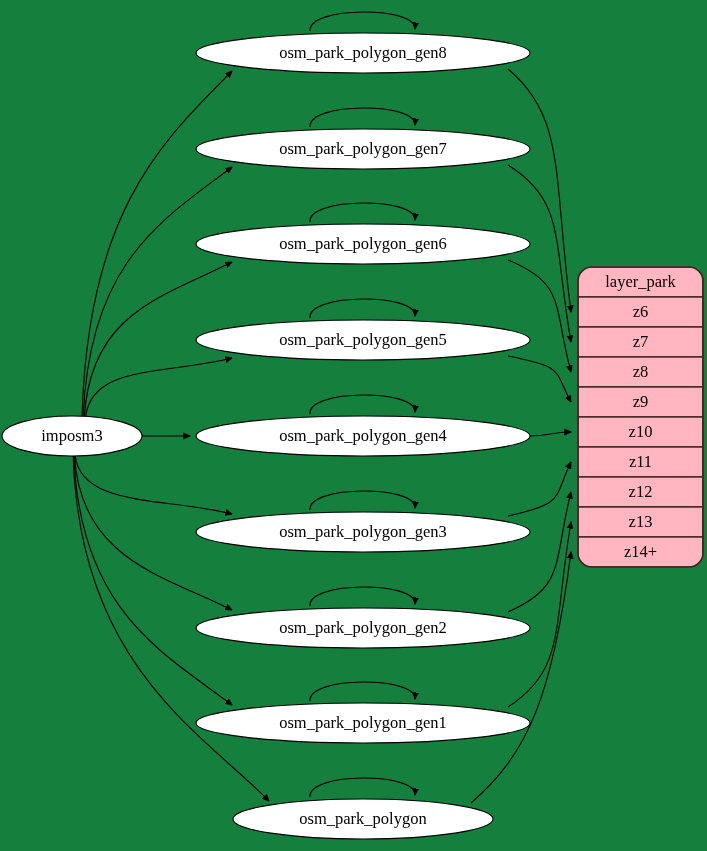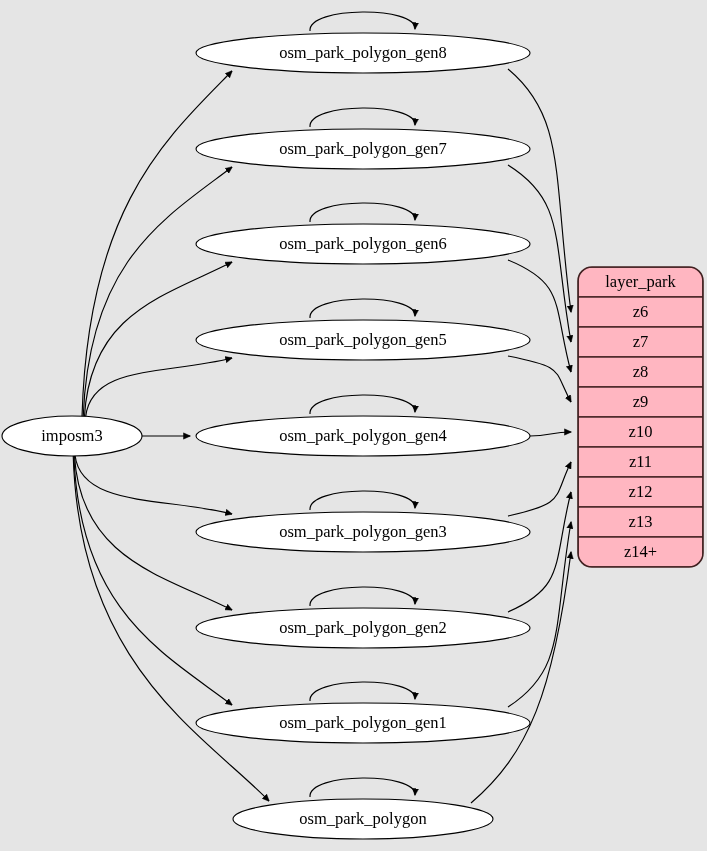--- a/index.html
+++ b/index.html
@@ -4,21 +4,21 @@
 <style>
   html, body {
     margin: 0;
     padding: 0;
     background: #ffffff;
   }
   #stage {
     position: relative;
     width: 707px;
     height: 851px;
-    background: #e5e5e5;
+    background: #15803d;
     overflow: hidden;
     font-family: "Liberation Serif", "DejaVu Serif", serif;
   }
   #graph-svg {
     position: absolute;
     left: 0;
     top: 0;
     width: 707px;
     height: 851px;
   }

